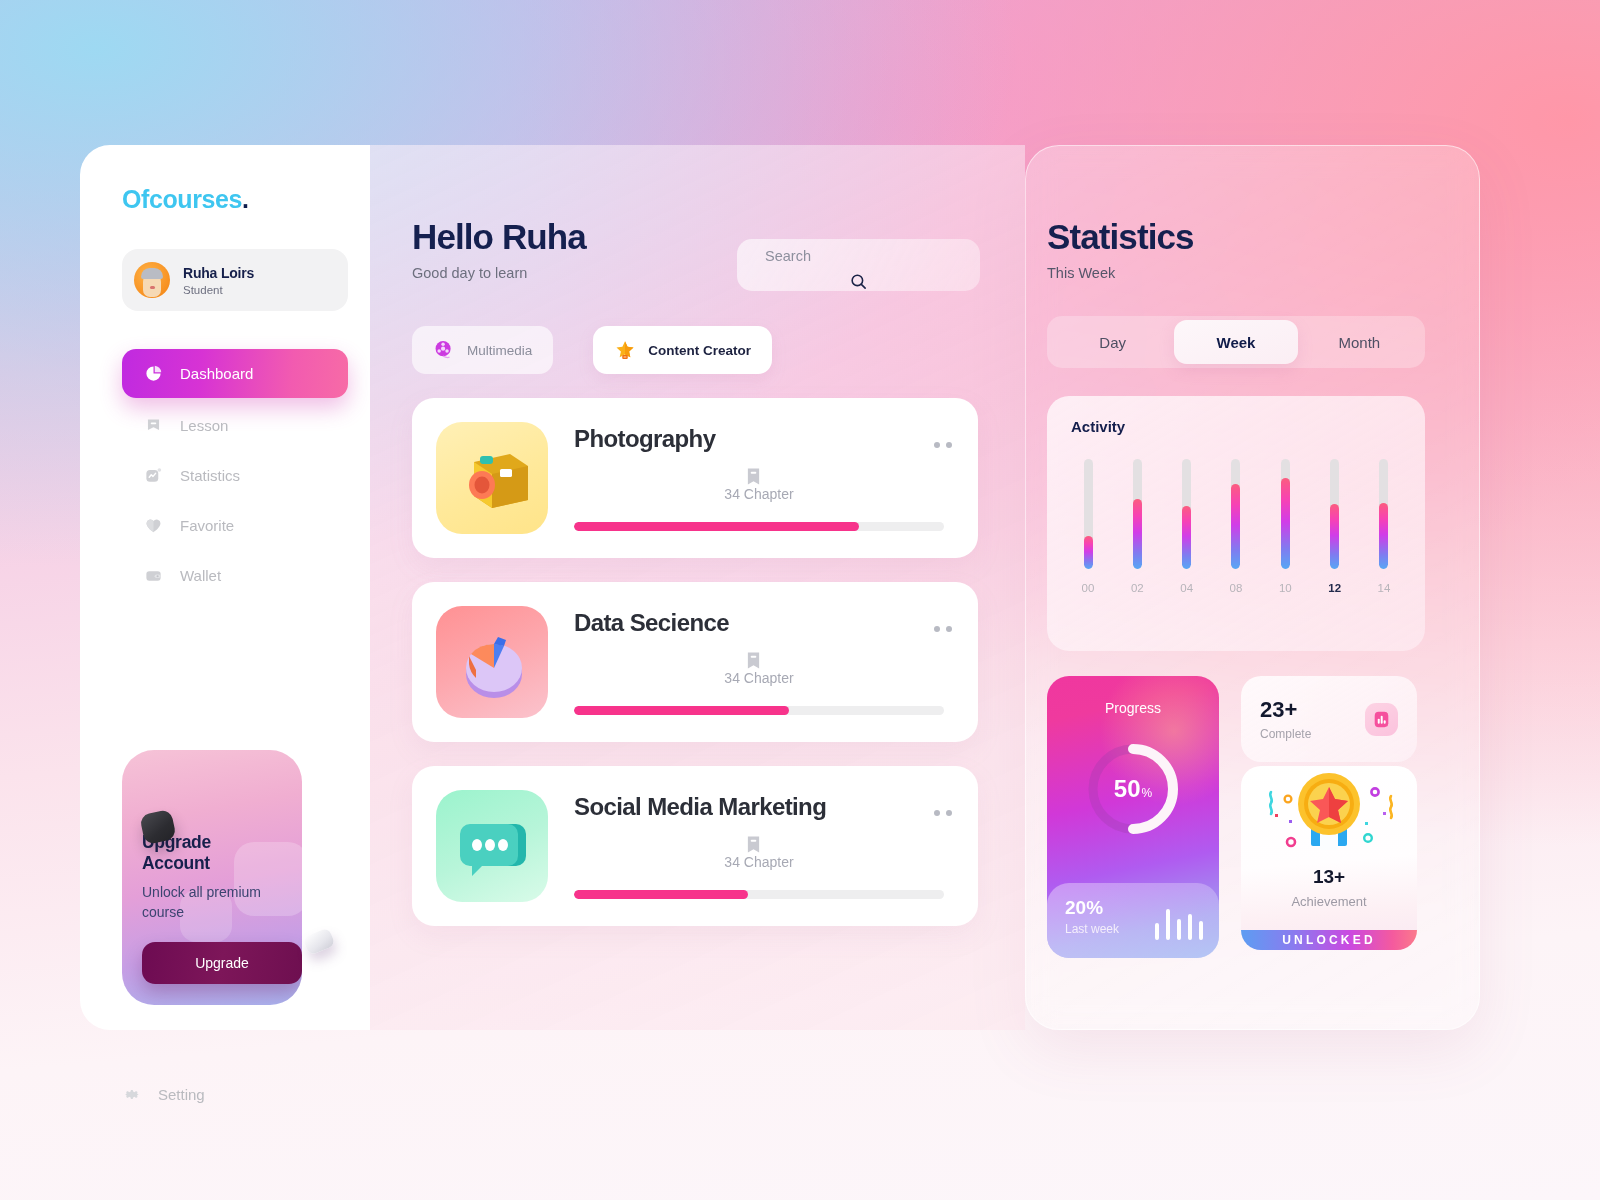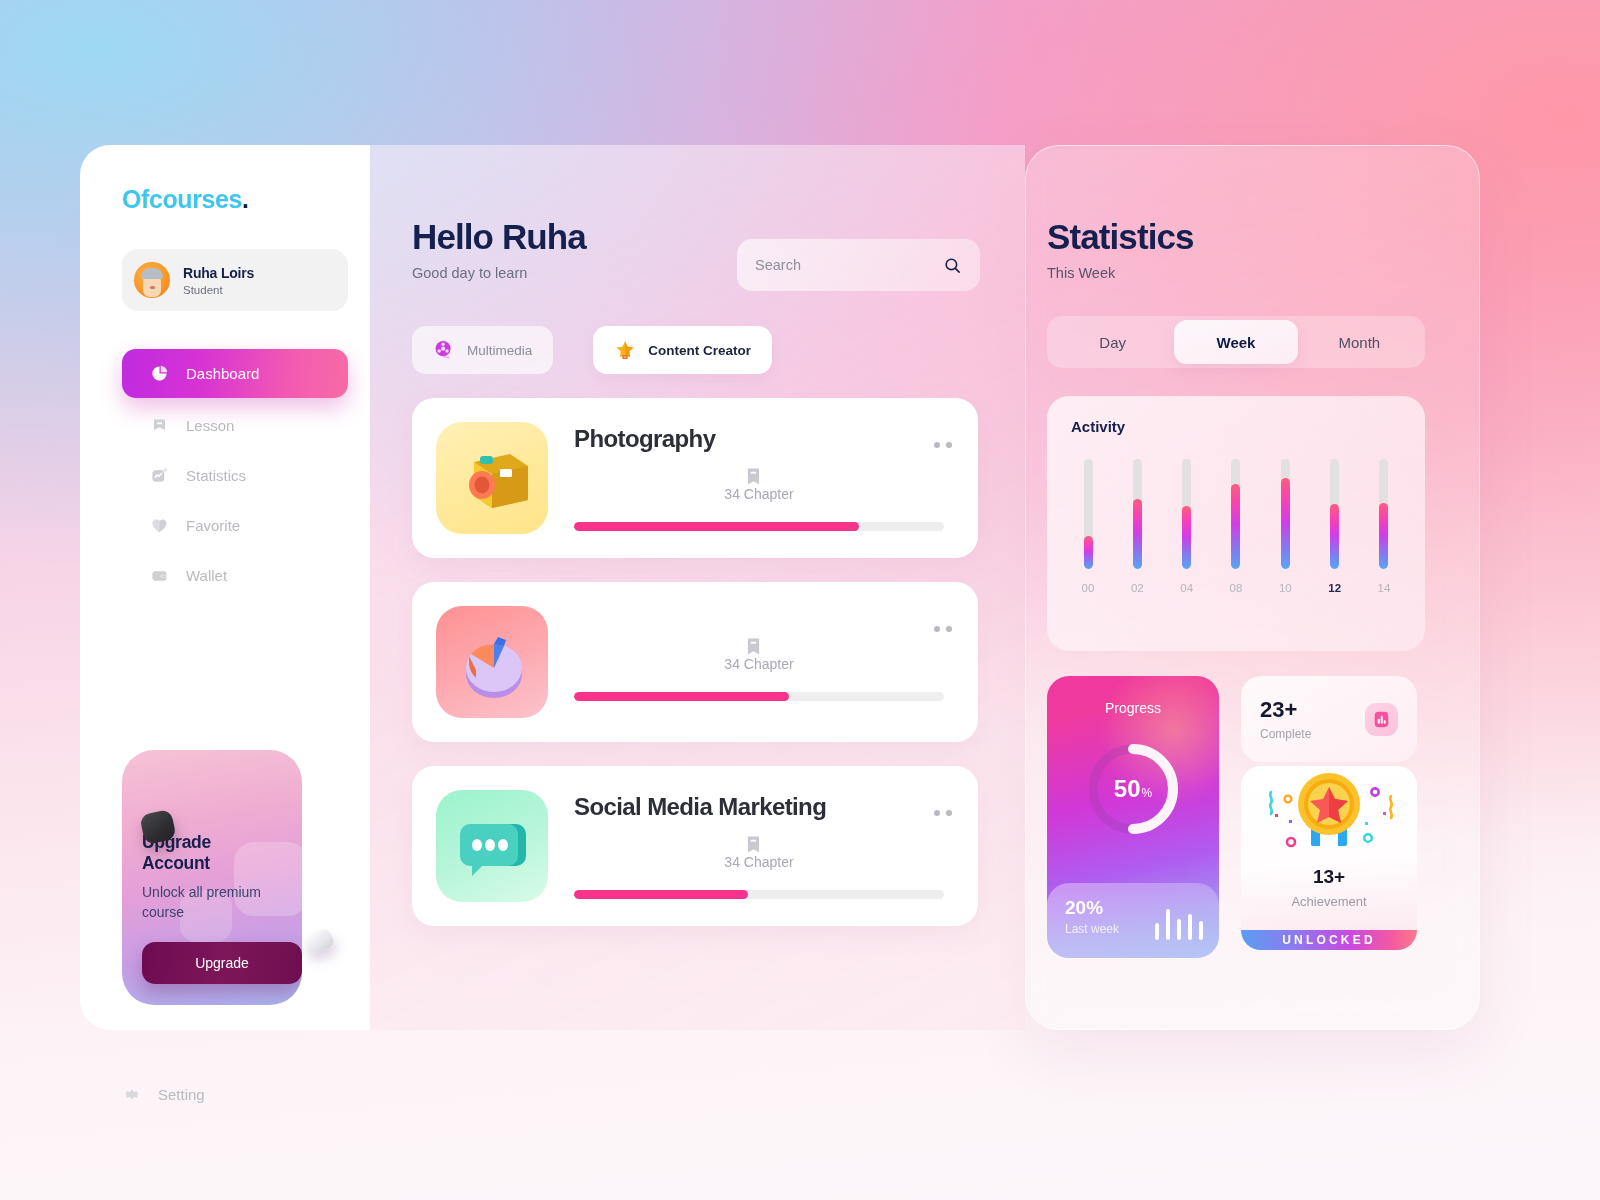--- a/index.html
+++ b/index.html
@@ -77,21 +77,21 @@
   .profile-text { margin-left: 13px; }
   .profile-name { font-size: 14px; font-weight: bold; color: #16204b; letter-spacing: -0.2px; }
   .profile-role { font-size: 11.5px; color: #6e7080; margin-top: 3px; }
 
   .nav { margin-top: 38px; }
   .nav-item {
     height: 46px;
     margin: 0 22px 0 42px;
     display: flex; align-items: center;
     border-radius: 14px;
-    padding-left: 28px;
+    padding-left: 22px;
     font-size: 15px;
     color: #b9babf;
   }
   .nav-item + .nav-item { margin-top: 4px; }
   .nav-item.active {
     background: linear-gradient(95deg, #c02ae0 0%, #d733d4 35%, #f25bb0 75%, #f76ba6 100%);
     color: #ffffff;
     box-shadow: 0 10px 22px rgba(210,60,180,0.33);
     height: 49px;
   }
@@ -159,21 +159,21 @@
     background: linear-gradient(155deg, rgba(248,238,248,0.62) 0%, rgba(250,224,236,0.50) 45%, rgba(252,226,234,0.44) 100%);
   }
   .hello { font-size: 35px; font-weight: bold; color: #15204f; letter-spacing: -0.9px; }
   .hello-sub { font-size: 14.5px; color: #6d6f7e; margin-top: 8px; }
 
   .search-box {
     position: absolute; right: 45px; top: 94px;
     width: 243px; height: 52px;
     border-radius: 15px;
     background: linear-gradient(120deg, rgba(255,255,255,0.62) 0%, rgba(255,255,255,0.38) 100%);
-    display: flex; align-items: center; padding: 0 18px;
+    display: flex; align-items: center; padding: 0 18px; flex-direction: column;
   }
   .search-input {
     flex: 1; border: none; background: transparent; outline: none;
     font-family: inherit; font-size: 14.5px; color: #3c3f52;
   }
   .search-input::placeholder { color: #8d8f9d; }
 
   .pills { display: flex; gap: 40px; margin-top: 45px; }
   .pill {
     height: 48px; border-radius: 14px;
@@ -480,20 +480,21 @@
         <svg viewBox="0 0 112 112" width="112" height="112">
           <ellipse cx="58" cy="68" rx="28" ry="24" fill="#b98ee8"></ellipse>
           <ellipse cx="58" cy="62" rx="28" ry="24" fill="#dcc6f7"></ellipse>
           <path d="M58 62 L35 48 A28 24 0 0 1 58 38 Z" fill="#fd8a5c"></path>
           <path d="M58 62 L58 38 A28 24 0 0 1 68 40 Z" fill="#4e7ff0"></path>
           <path d="M33 50 L33 58 A28 24 0 0 0 40 72 L40 64 Z" fill="#ee6f42"></path>
           <path d="M58 38 L62 31 L70 34 L68 40 Z" fill="#3b6ee8"></path>
         </svg>
       </div>
       <div class="course-body">
+        <div class="course-title">Data Secience</div>
         <div class="course-meta">
           <svg class="chapter-icon" viewBox="0 0 16 20">
             <path d="M2 1.5h12v17l-6-3.4-6 3.4z" fill="#c9cad1"></path>
             <rect x="5" y="5" width="6" height="2" rx="1" fill="#ffffff"></rect>
           </svg>
           <span>34 Chapter</span>
         </div>
         <div class="progress-track">
           <div class="progress-fill" style="width:58%"></div>
         </div>

